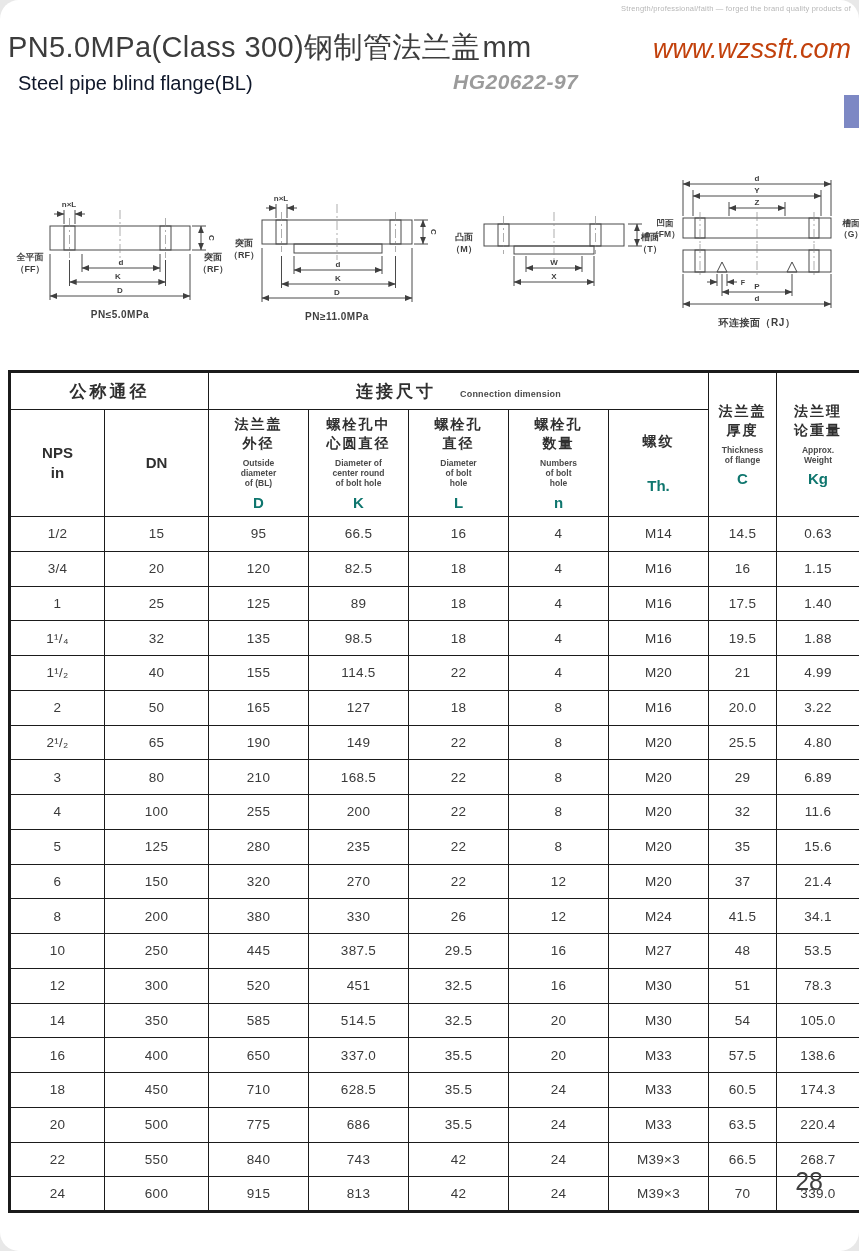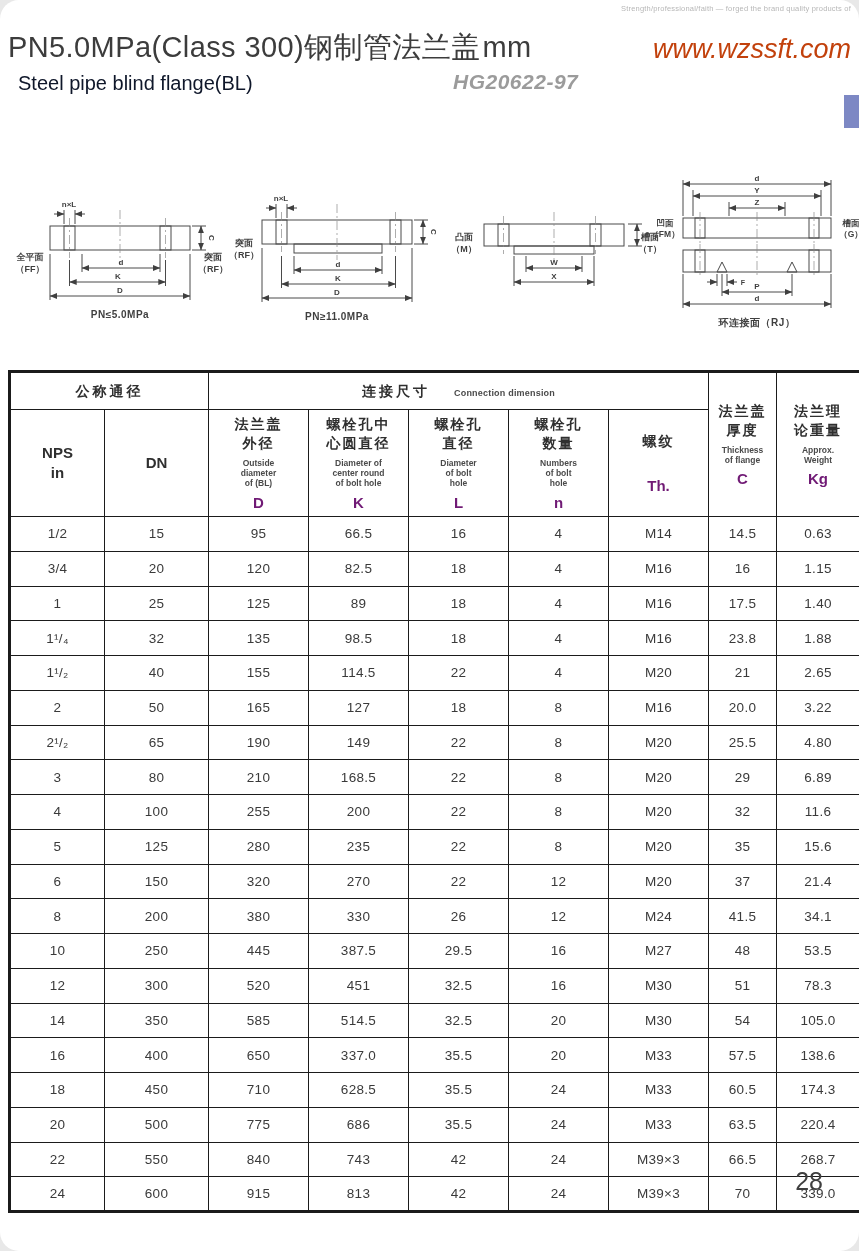--- a/index.html
+++ b/index.html
@@ -24,27 +24,27 @@
   .dim { font-size:8px; font-weight:bold; text-anchor:middle; }
   .cap { font-size:10px; font-weight:bold; text-anchor:middle; letter-spacing:.5px; }
   .side { font-size:9px; font-weight:bold; text-anchor:middle; }
   
   .spec-table { position:absolute; top:370px; left:8px; border-collapse:collapse; table-layout:fixed; width:851px; border:3px solid #1b1b1b; }
   .spec-table th, .spec-table td { border:1.5px solid #1b1b1b; text-align:center; vertical-align:middle; padding:0; }
   .spec-table thead tr.g-row { height:38px; }
   .spec-table thead tr.h-row { height:107px; }
   .spec-table tbody tr { height:34.75px; }
   .spec-table tbody td { font-size:13.5px; color:#3a3a3a; letter-spacing:.3px; }
-  .g-zh { font-size:14px; letter-spacing:3px; color:#2f2f2f; }
+  .g-zh { font-size:17px; letter-spacing:3px; color:#2f2f2f; }
   .g-en { font-size:9px; color:#4a4a4a; margin-left:24px; letter-spacing:.2px; }
   .hcell { display:flex; flex-direction:column; justify-content:center; align-items:center; gap:5px; height:100%; }
   .ml { white-space:pre-line; }
   .zh { font-size:14px; letter-spacing:2px; color:#2f2f2f; line-height:1.35; }
   .en { font-size:8.5px; color:#4a4a4a; line-height:1.2; }
-  .sym { font-size:15px; color:#701a75; }
+  .sym { font-size:15px; color:#0f766e; }
   .nps { font-size:15px; line-height:1.35; color:#2f2f2f; }
   
   .page-number { position:absolute; top:1167px; right:36px; font-size:25px; color:#3f3f3f; }
 </style>
 </head>
 <body>
 
 <div class="page">
 
   <div class="tagline">Strength/professional/faith — forged the brand quality products of</div>
@@ -340,33 +340,33 @@
           <td>1.40</td>
         </tr>
         <tr>
           <td>1¹/₄</td>
           <td>32</td>
           <td>135</td>
           <td>98.5</td>
           <td>18</td>
           <td>4</td>
           <td>M16</td>
-          <td>23.8</td>
+          <td>19.5</td>
           <td>1.88</td>
         </tr>
         <tr>
           <td>1¹/₂</td>
           <td>40</td>
           <td>155</td>
           <td>114.5</td>
           <td>22</td>
           <td>4</td>
           <td>M20</td>
           <td>21</td>
-          <td>2.65</td>
+          <td>4.99</td>
         </tr>
         <tr>
           <td>2</td>
           <td>50</td>
           <td>165</td>
           <td>127</td>
           <td>18</td>
           <td>8</td>
           <td>M16</td>
           <td>20.0</td>

